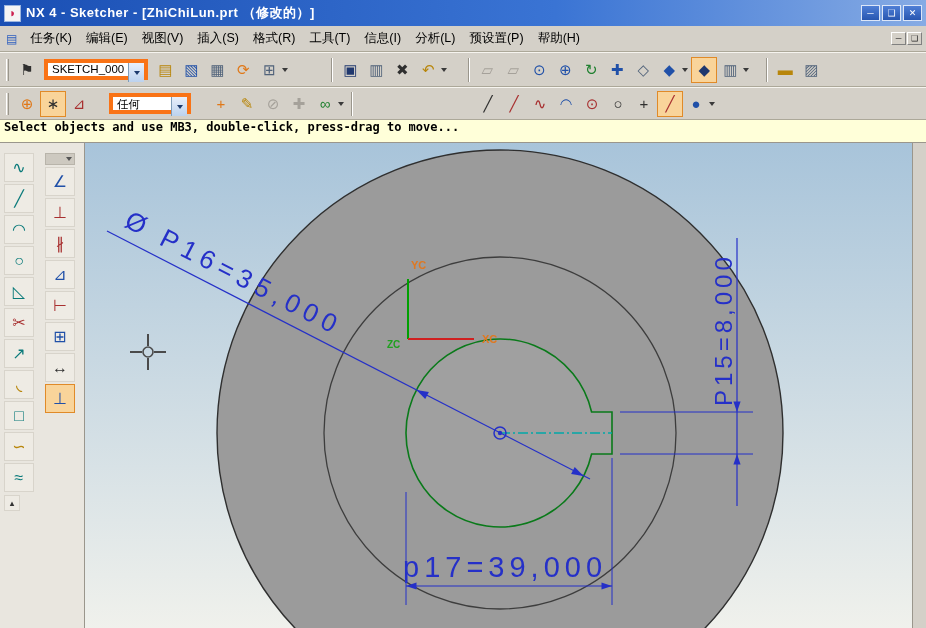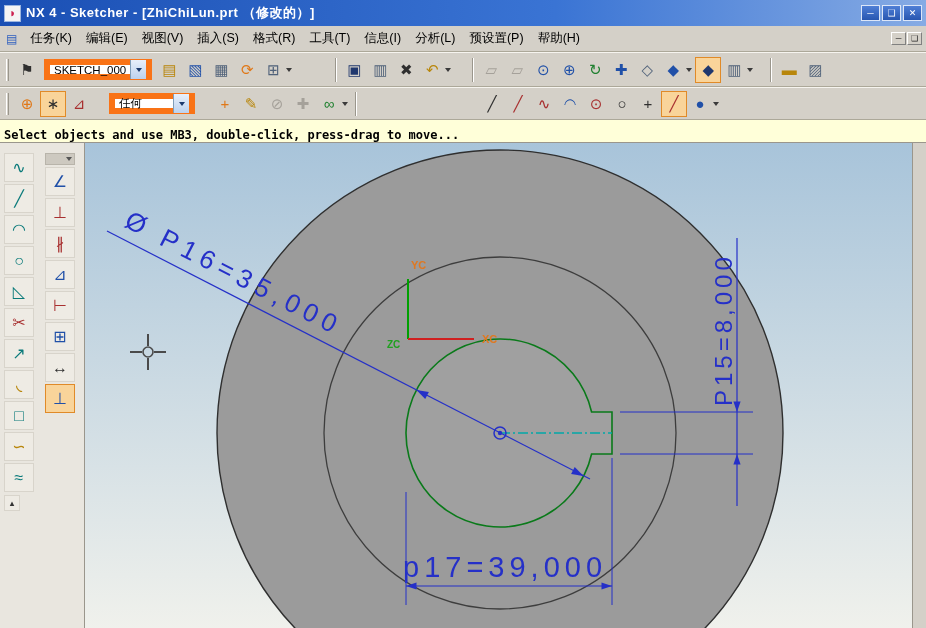--- a/index.html
+++ b/index.html
@@ -36,31 +36,31 @@
   .grip { width: 3px; height: 22px; border-left: 1px solid #fff; border-right: 1px solid #9a968c;
     margin: 0 5px 0 2px; }
   .tb { width: 26px; height: 26px; display: flex; align-items: center; justify-content: center;
     font-size: 15px; color: #3a3a3a; border: 1px solid transparent; flex: none; }
   .tb.hl { background: #f9d49a; border: 1px solid #e08a28; }
   .tb.dis { color: #a5a19a; }
   .sep { width: 2px; height: 24px; border-left: 1px solid #9a968c; border-right: 1px solid #fff;
     margin: 0 4px; flex: none; }
   .dd { width: 0; height: 0; border-left: 3px solid transparent; border-right: 3px solid transparent;
     border-top: 4px solid #3a3a3a; margin: 0 3px 0 0; align-self: center; flex: none; }
-  .combo { display: flex; align-items: center; height: 21px; background: #fff;
-    border: 6px solid #f97316; font-size: 11.5px; flex: none; }
+  .combo { display: flex; height: 21px; background: #fff;
+    border: 4px solid #f97316; font-size: 11.5px; flex: none; }
   .combo .val { padding: 0 4px; min-width: 58px; }
   .ca { width: 16px; height: 19px; background: linear-gradient(#e8effb,#bcd2ee);
     border-left: 1px solid #7f9db9; display: flex; align-items: center; justify-content: center; }
   .ca .tri { width: 0; height: 0; border-left: 3px solid transparent; border-right: 3px solid transparent;
     border-top: 4px solid #1c3a6e; }
 
   
   .promptbar { height: 23px; background: #ffffd9; border-bottom: 1px solid #9a968c;
-    display: flex; align-items: flex-end; padding-left: 4px;
+    display: flex; align-items: flex-start; padding-left: 4px;
     font-family: "DejaVu Sans Mono", monospace; font-size: 12px; font-weight: bold; color: #000; }
 
   
   .main { display: flex; height: 486px; }
   .toolcol { position: relative; width: 85px; background: #e9e6df; border-right: 1px solid #9a968c; flex: none; }
   .col1 { position: absolute; left: 4px; top: 10px; }
   .col2 { position: absolute; left: 45px; top: 10px; }
   .ti { width: 30px; height: 29px; margin-bottom: 2px; display: flex; align-items: center;
     justify-content: center; font-size: 16px; background: #eeebe4; border: 1px solid #d8d4cb; }
   .ti.hl { background: #f9d49a; border: 1px solid #e08a28; }

